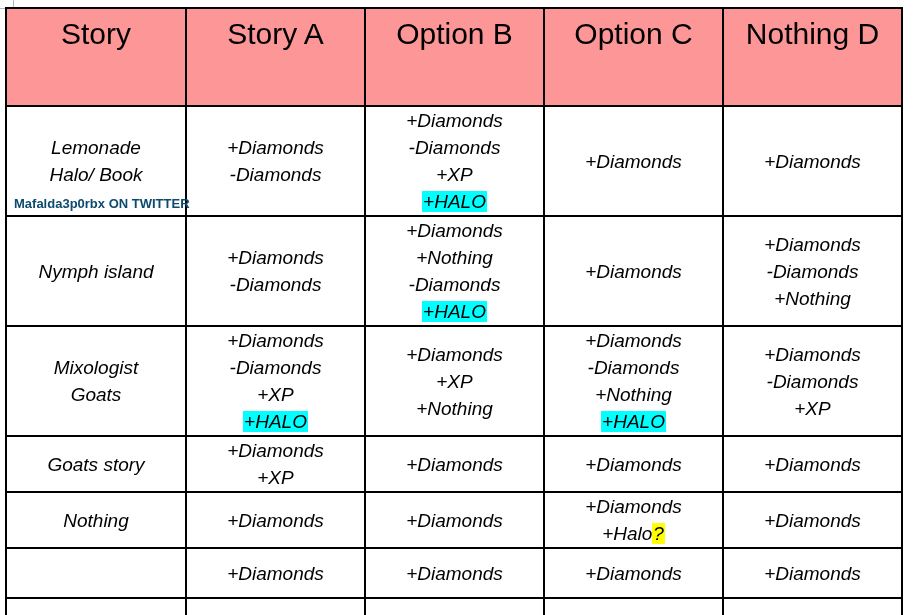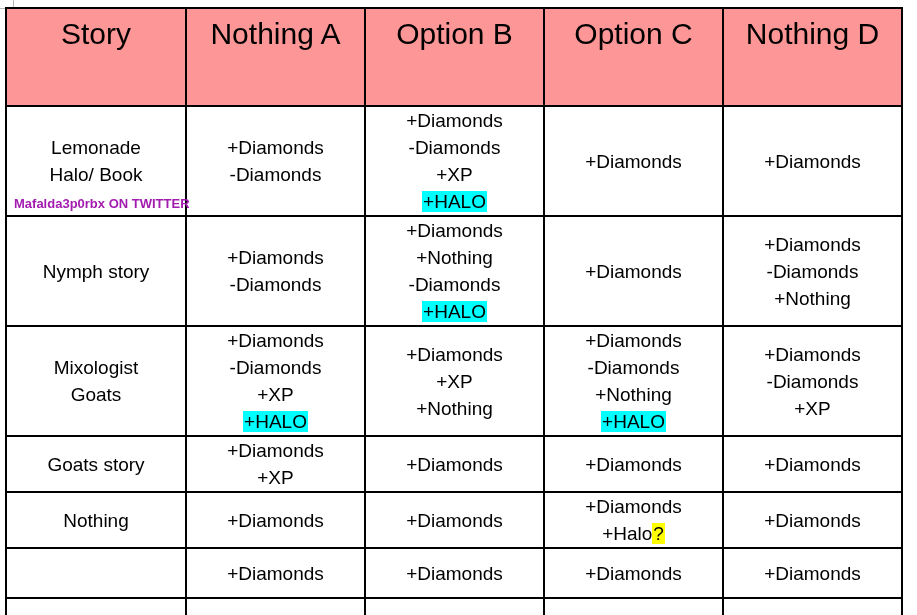--- a/index.html
+++ b/index.html
@@ -80,36 +80,37 @@
     font-size: 22px;
     line-height: 30px;
     position: relative;
   }
 
   .cell-lines {
     display: block;
   }
   .cell-lines span.line {
     display: block;
+    font-style: italic;
   }
 
   
   .hl-cyan {
     background: #00FFFF;
     padding: 0 1px;
   }
   .hl-yellow {
     background: #FFFF00;
     padding: 0 1px;
   }
 
   
   .watermark {
     display: block;
-    color: #a21caf;
+    color: #0c4a6e;
     font-size: 13px;
     line-height: 15px;
     font-weight: bold;
     white-space: nowrap;
     position: absolute;
     left: 7px;
     bottom: 4px;
     text-align: left;
   }
 </style>
@@ -123,21 +124,21 @@
     <colgroup>
       <col class="c-story">
       <col class="c-opt">
       <col class="c-opt">
       <col class="c-opt">
       <col class="c-opt">
     </colgroup>
     <thead>
       <tr>
         <th>Story</th>
-        <th>Nothing A</th>
+        <th>Story A</th>
         <th>Option B</th>
         <th>Option C</th>
         <th>Nothing D</th>
       </tr>
     </thead>
     <tbody>
 
     <tr class="r-tall">
           <td class="story-cell">
             <span class="cell-lines">
@@ -167,21 +168,21 @@
           </td>
           <td>
             <span class="cell-lines">
               <span class="line">+Diamonds</span>
             </span>
           </td>
         </tr>
         <tr class="r-mid">
           <td class="story-cell">
             <span class="cell-lines">
-              <span class="line">Nymph story</span>
+              <span class="line">Nymph island</span>
             </span>
           </td>
           <td>
             <span class="cell-lines">
               <span class="line">+Diamonds</span>
               <span class="line">-Diamonds</span>
             </span>
           </td>
           <td>
             <span class="cell-lines">

